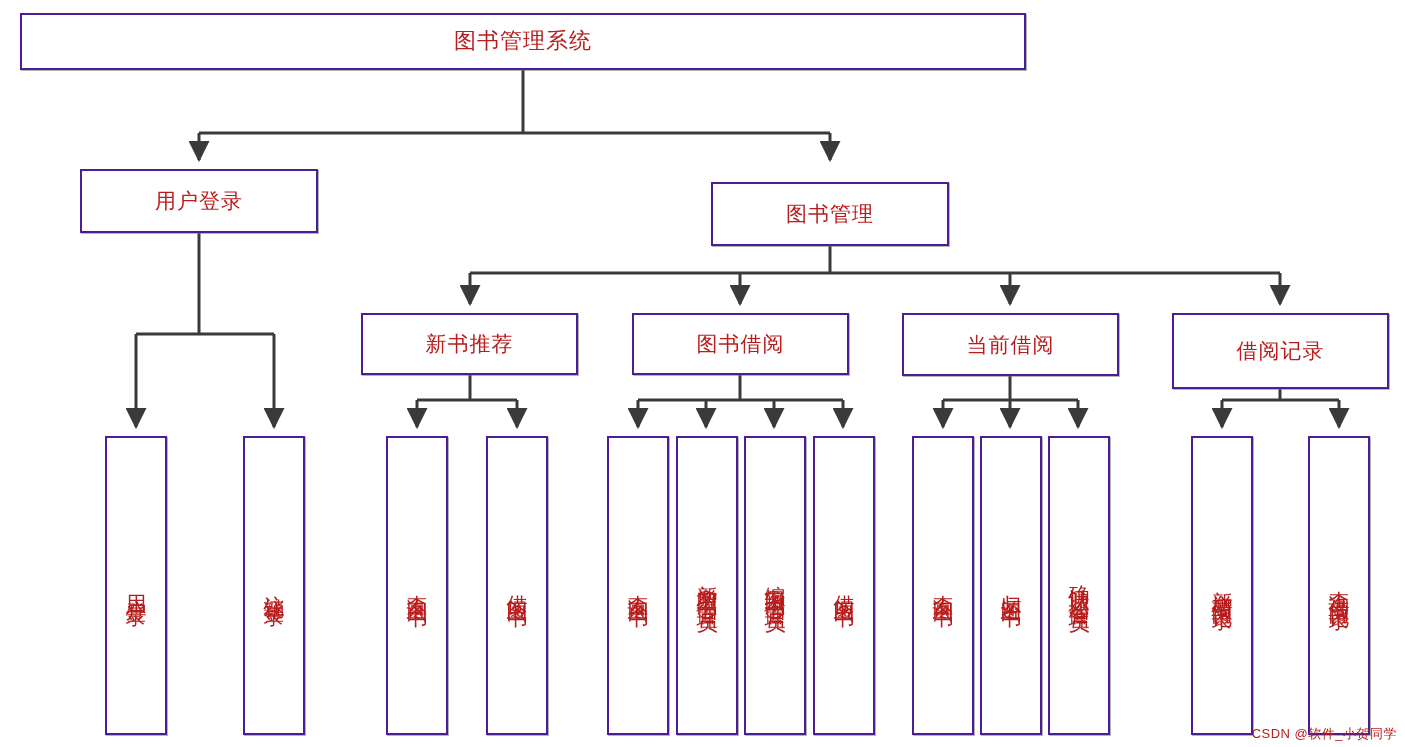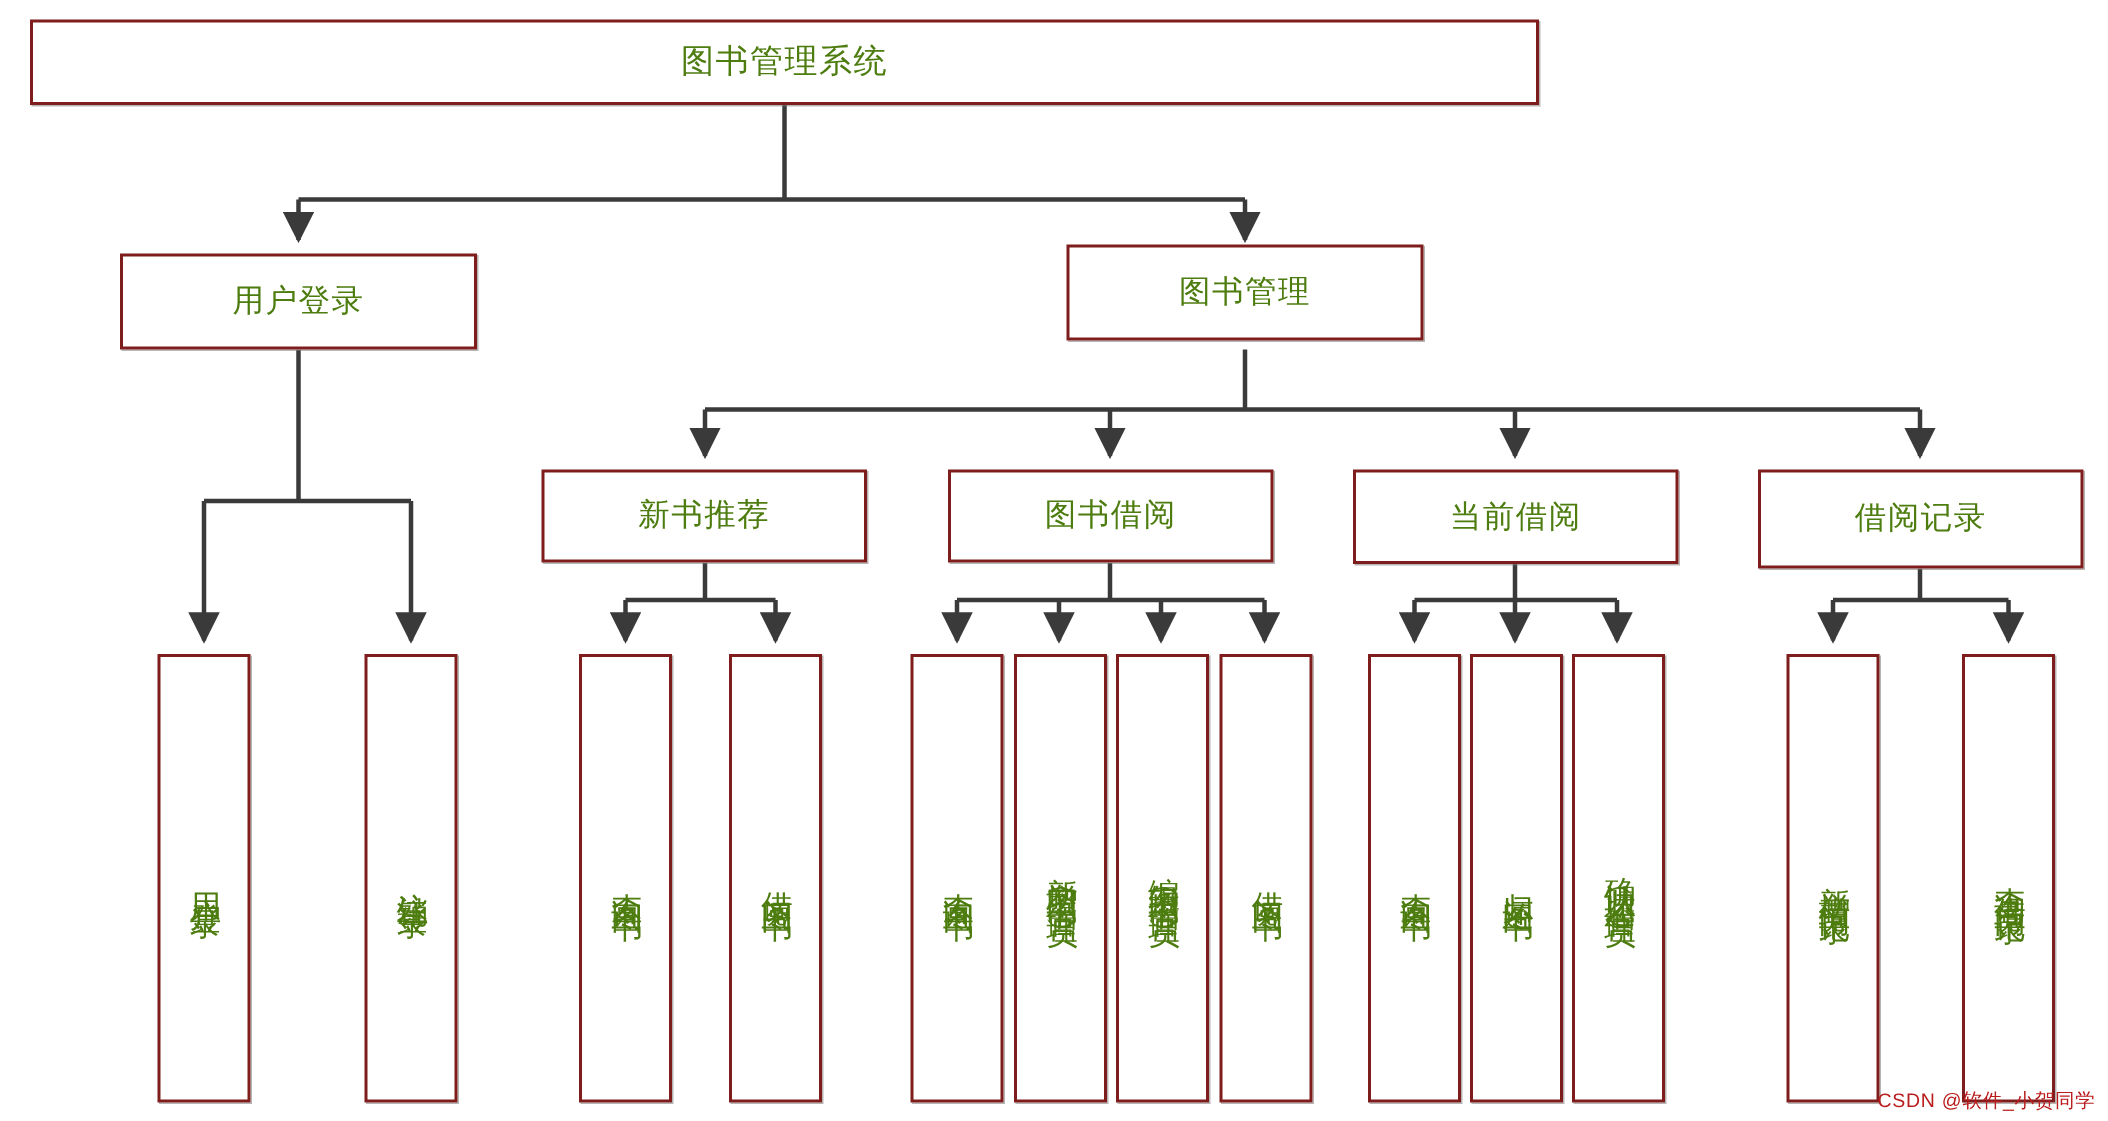--- a/index.html
+++ b/index.html
@@ -23,26 +23,26 @@
     left: 0;
     top: 0;
     width: 1405px;
     height: 747px;
     pointer-events: none;
   }
   .node {
     position: absolute;
     box-sizing: border-box;
     background: #ffffff;
-    border: 2px solid #7f1d1d;
+    border: 2px solid #4c1d95;
     box-shadow: 1px 1px 0 0 rgba(120,120,120,0.55);
     display: flex;
     align-items: center;
     justify-content: center;
-    color: #4d7c0f;
+    color: #b91c1c;
   }
   .node.h {
     font-size: 21px;
     letter-spacing: 1px;
     line-height: 1.2;
     white-space: nowrap;
   }
   .node.v {
     writing-mode: vertical-rl;
     text-orientation: upright;
@@ -128,34 +128,34 @@
     </g>
   </svg>
 
   <div class="node h" id="root-node" style="left:20px; top:13px; width:1006px; height:57px;">
     <span>图书管理系统</span>
   </div>
 
   <div class="node h" style="left:80px; top:169px; width:238px; height:64px;">
     <span>用户登录</span>
   </div>
-  <div class="node h" style="left:711px; top:163px; width:238px; height:64px;">
+  <div class="node h" style="left:711px; top:182px; width:238px; height:64px;">
     <span>图书管理</span>
   </div>
 
   <div class="node h" style="left:632px; top:313px; width:217px; height:62px;">
     <span>图书借阅</span>
   </div>
   <div class="node h" style="left:361px; top:313px; width:217px; height:62px;">
     <span>新书推荐</span>
   </div>
   <div class="node h" style="left:902px; top:313px; width:217px; height:63px;">
     <span>当前借阅</span>
   </div>
-  <div class="node h" style="left:1172px; top:313px; width:217px; height:66px;">
+  <div class="node h" style="left:1172px; top:313px; width:217px; height:76px;">
     <span>借阅记录</span>
   </div>
 
   <div class="node v" style="left:105px; top:436px; width:62px; height:299px;">
     <span class="vtext">用户登录</span>
   </div>
   <div class="node v" style="left:243px; top:436px; width:62px; height:299px;">
     <span class="vtext">注销登录</span>
   </div>
 

